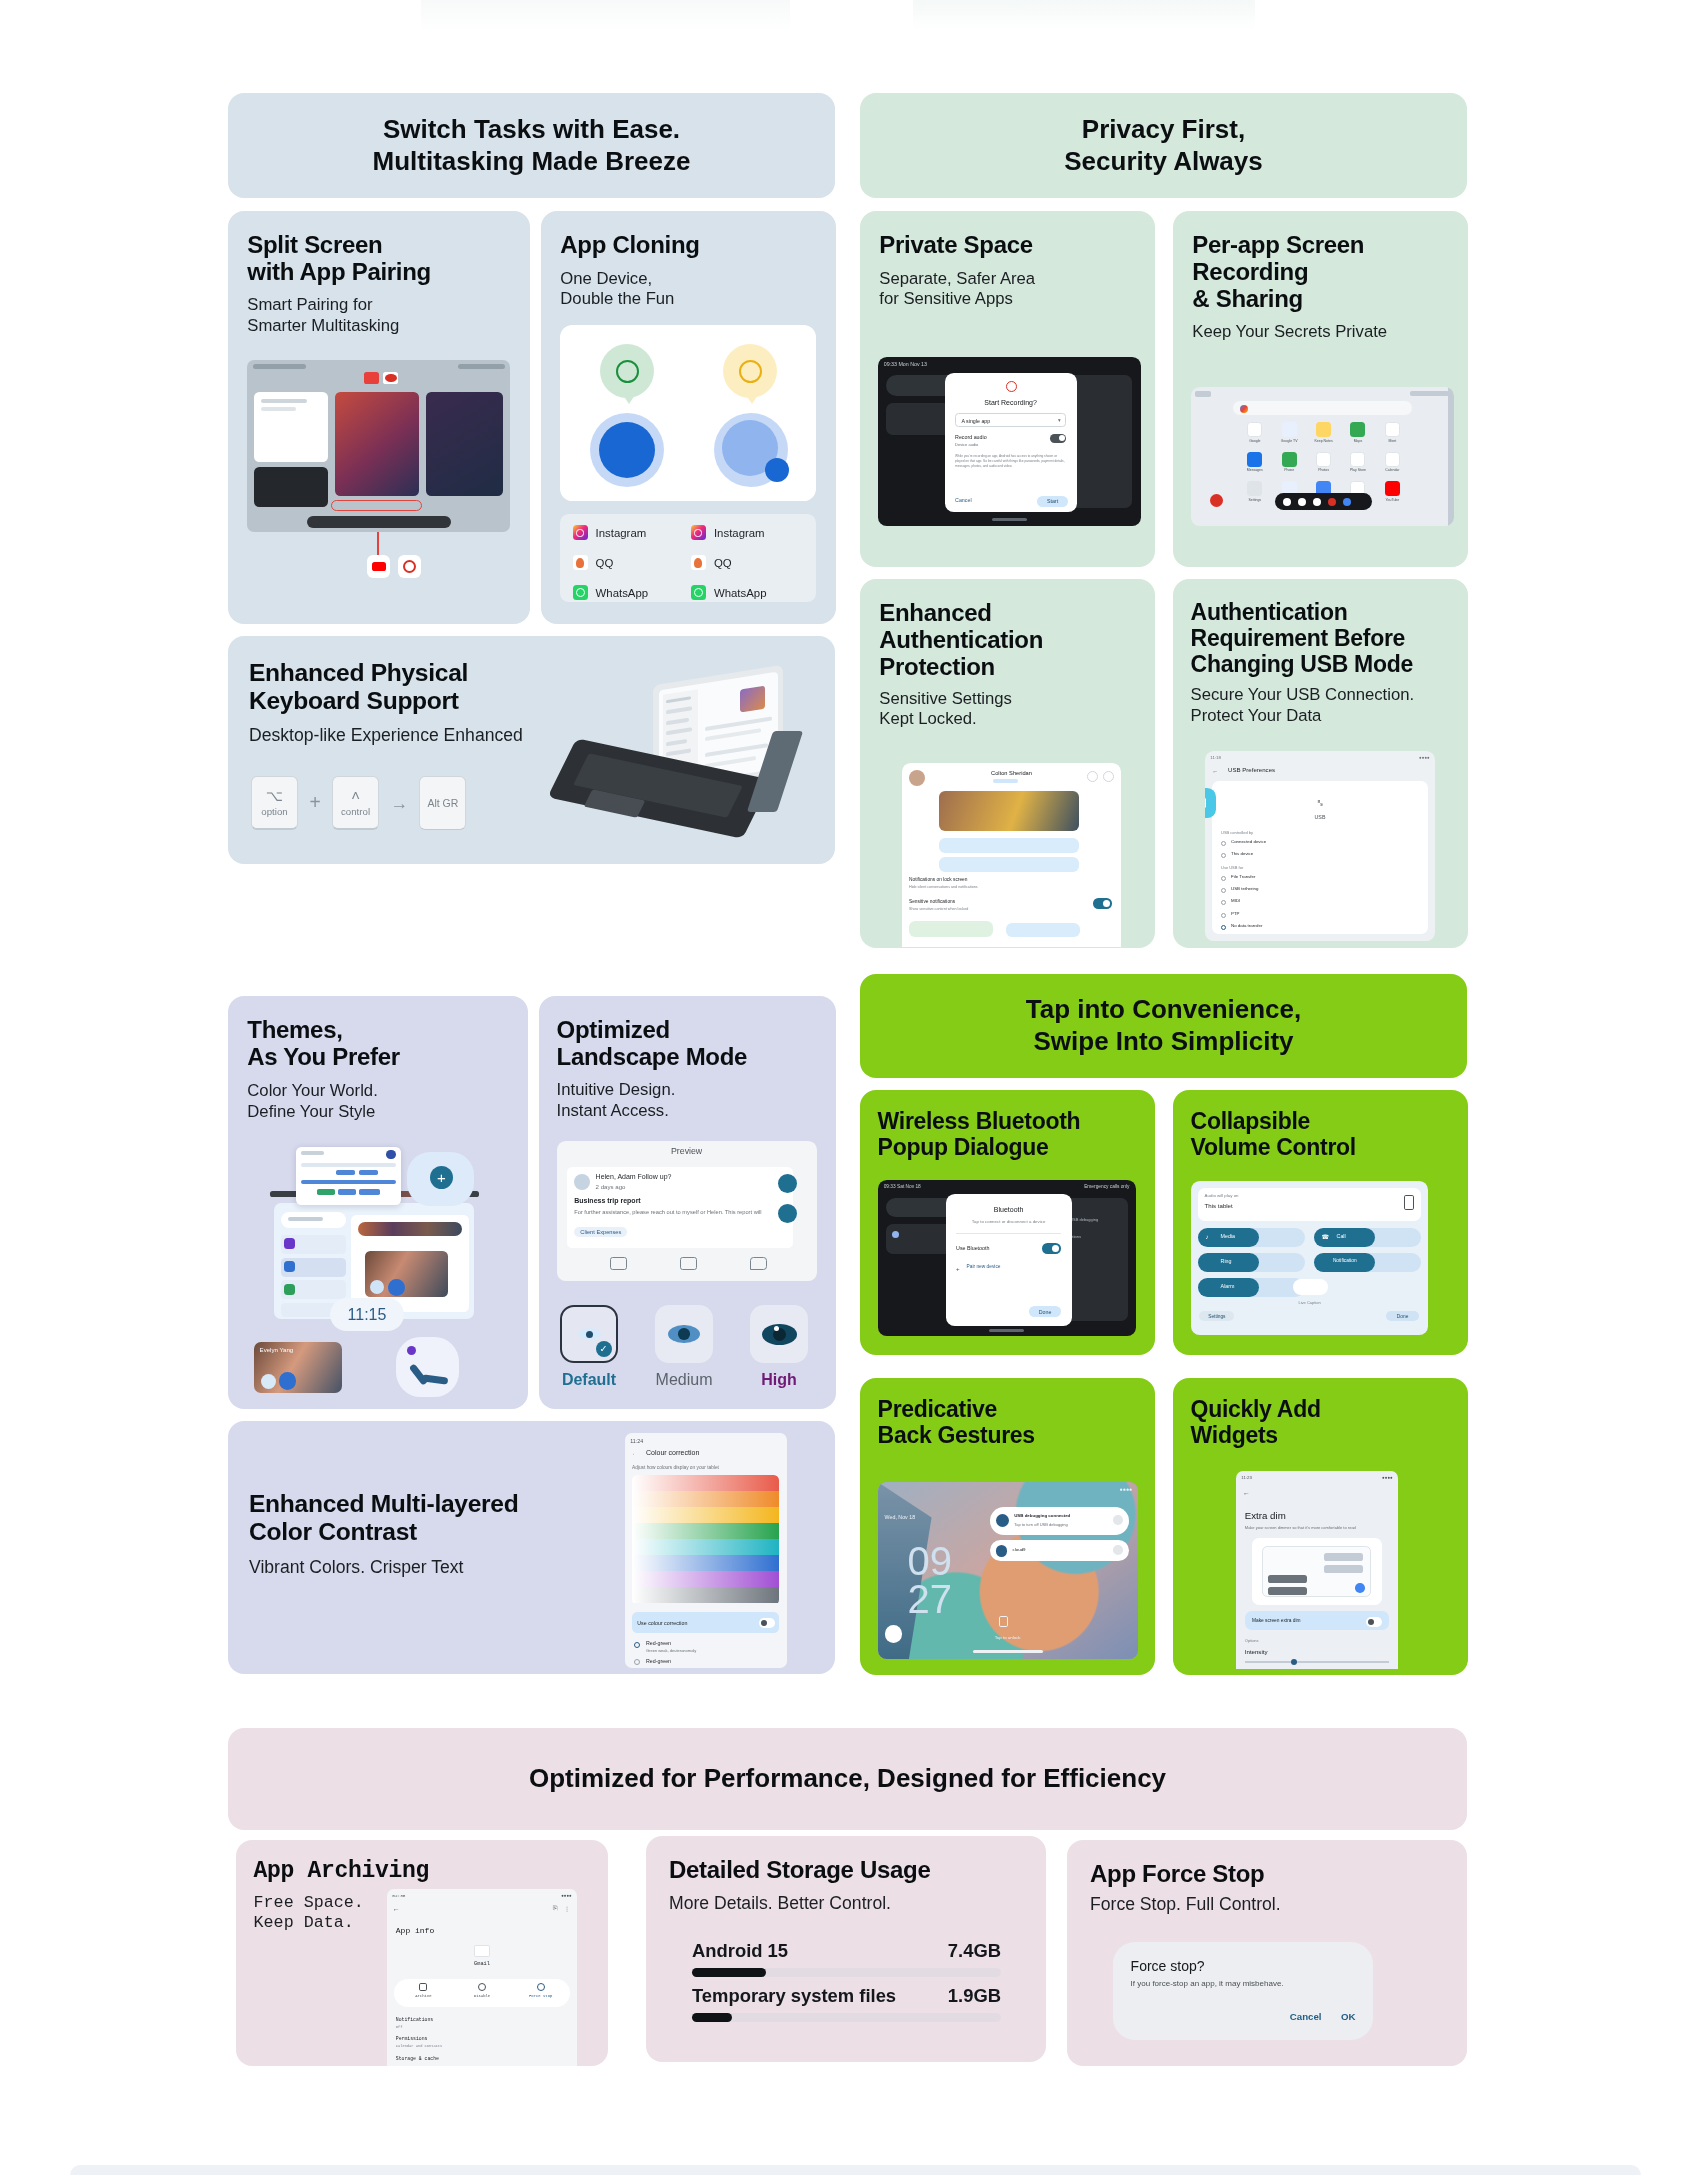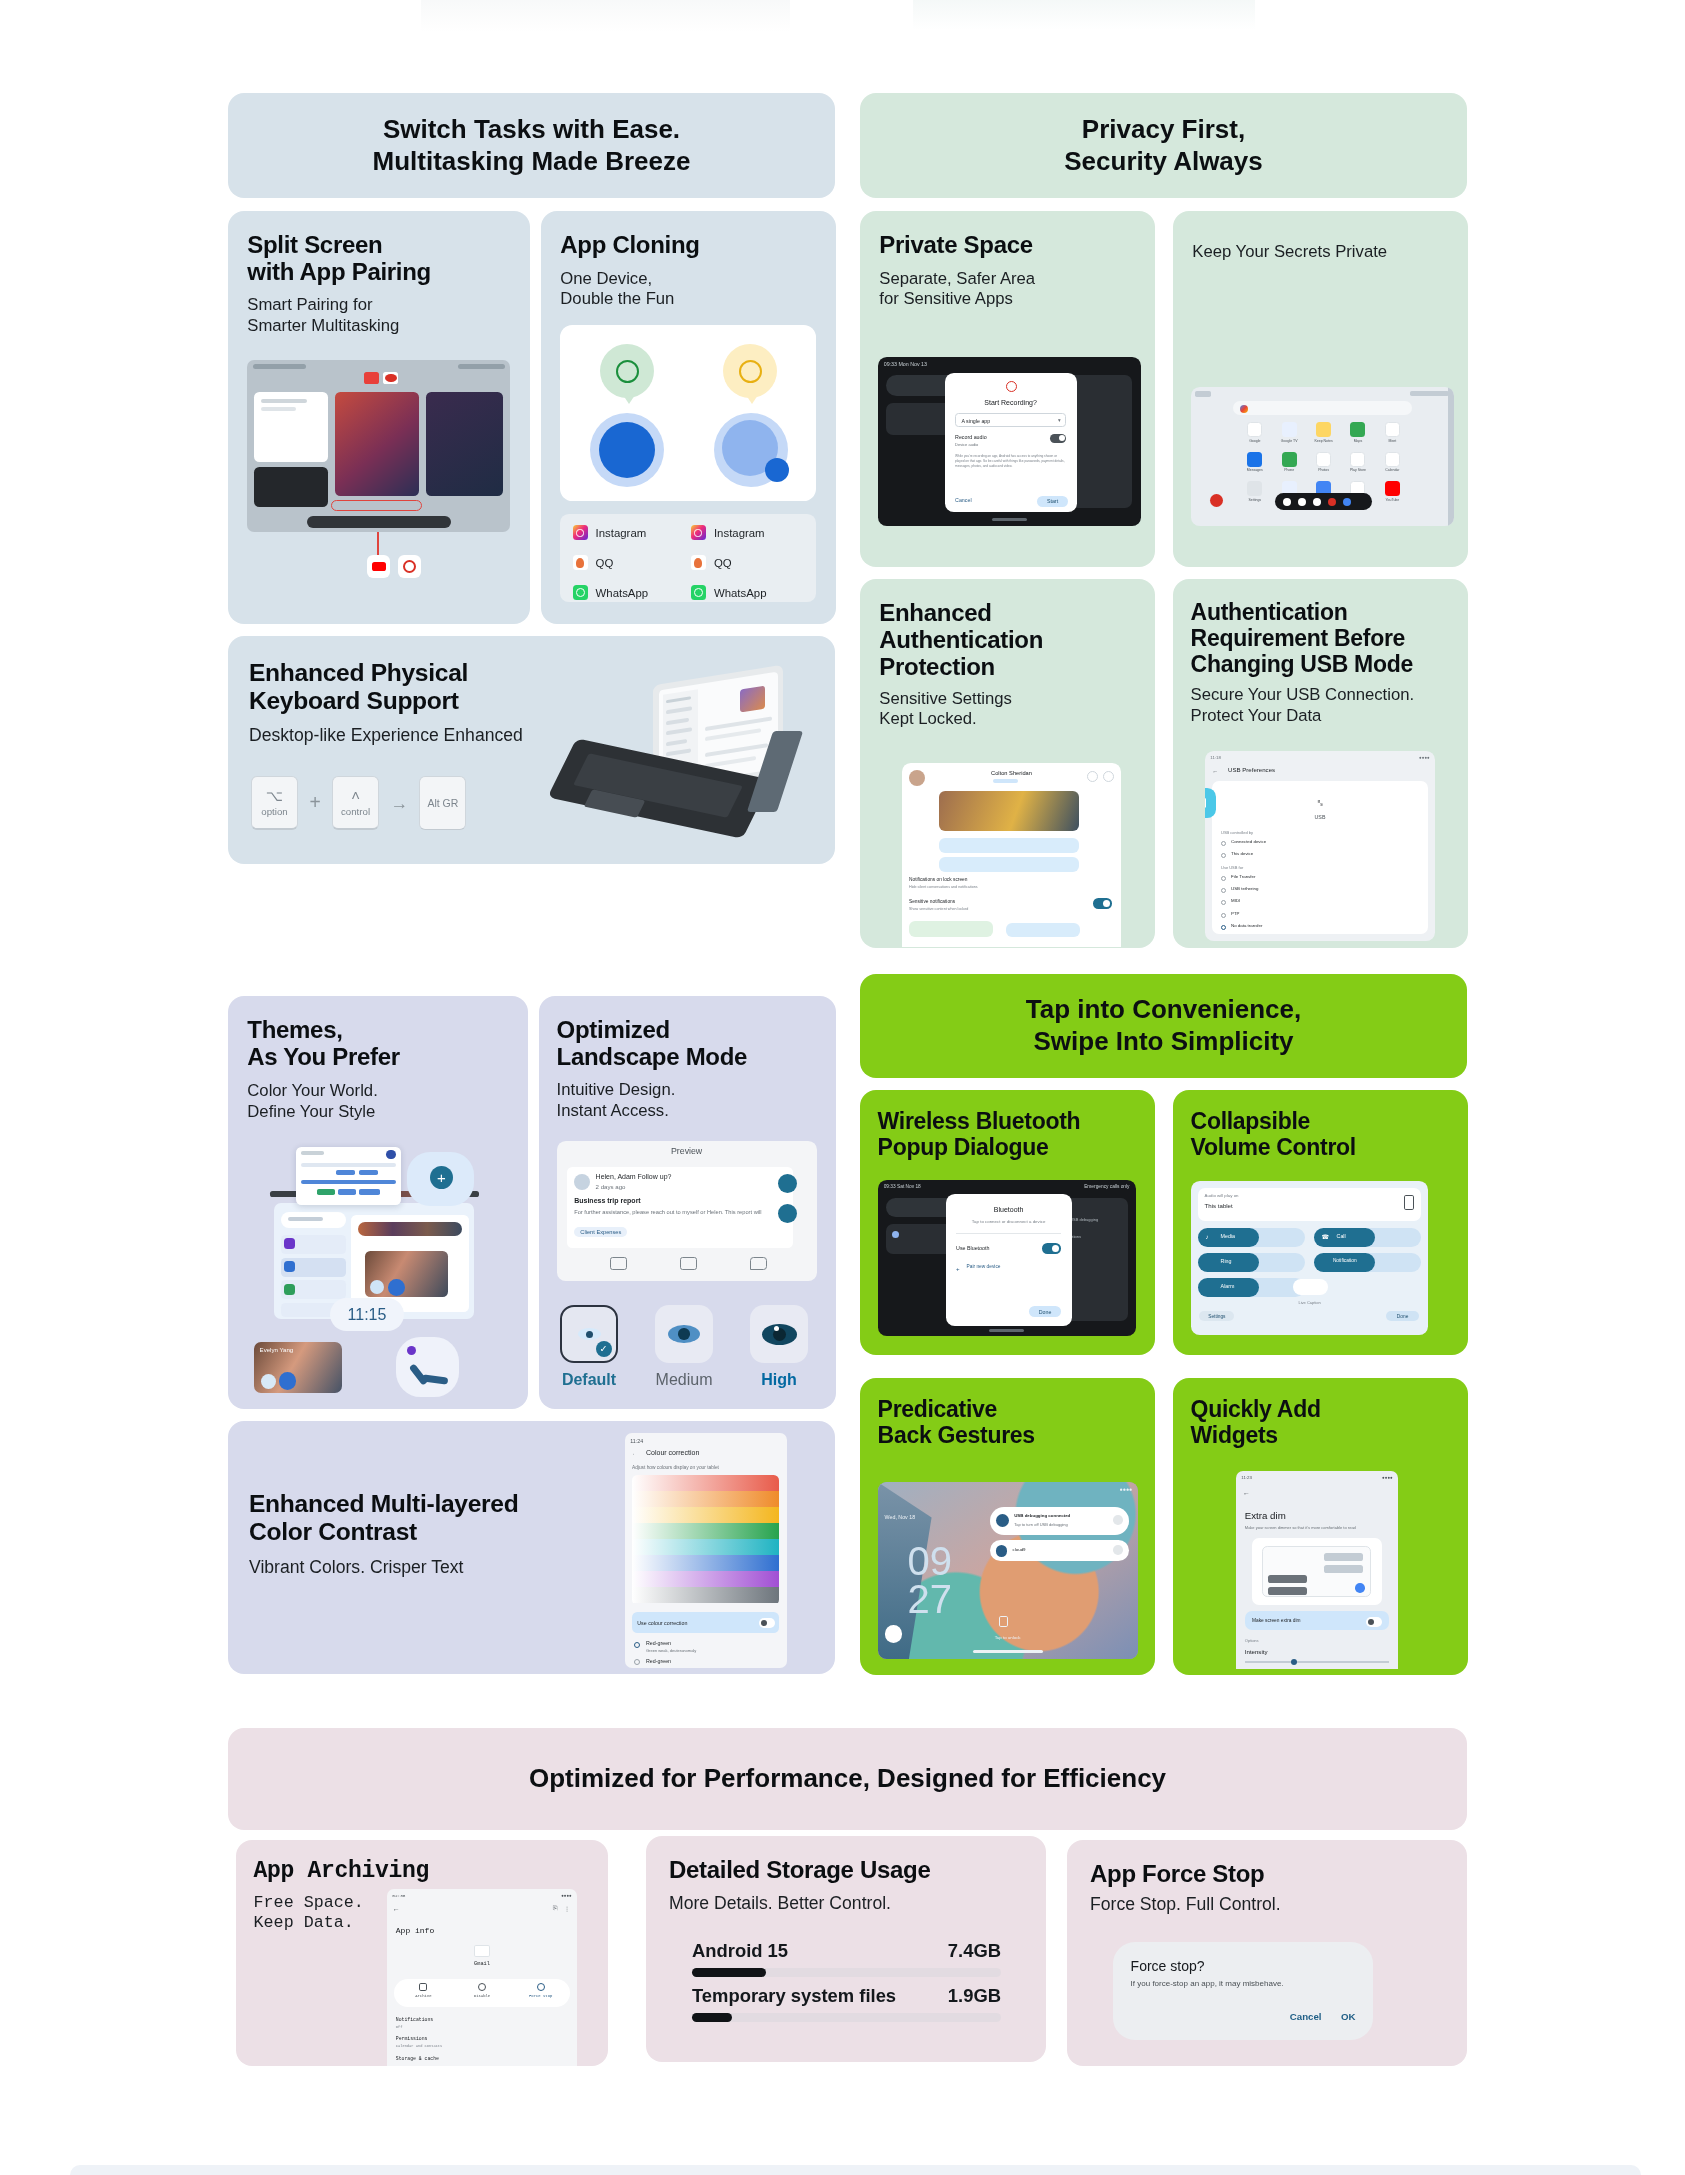--- a/index.html
+++ b/index.html
@@ -329,21 +329,21 @@
           <div style="position:absolute;width:11.4px;height:11.4px;background:#0e3a52;border-radius:50%;"></div>
         </div>
         <div class="eyelbl" style="color:#5c636b;">Medium</div>
       </div>
       <div>
         <div class="eyebox">
           <div style="width:35px;height:21px;background:#11465f;border-radius:50% 50%;"></div>
           <div style="position:absolute;width:13px;height:13px;background:#0b2733;border-radius:50%;"></div>
           <div style="position:absolute;left:24px;top:21px;width:5.3px;height:5.3px;background:#fff;border-radius:50%;"></div>
         </div>
-        <div class="eyelbl" style="color:#0369a1;font-weight:700;">High</div>
+        <div class="eyelbl" style="color:#701a75;font-weight:700;">High</div>
       </div>
     </div>
   </div>
 
   <div class="card c-lav" style="left:228px; top:1421px; width:607px; height:253px; padding:23px 21px;">
     <div class="ttl" style="font-size:24.6px; margin-top:46px;">
       <div>Enhanced Multi-layered</div>
       <div>Color Contrast</div>
     </div>
     <div class="sub" style="font-size:17.6px; margin-top:12.3px;">Vibrant Colors. Crisper Text</div>
@@ -410,20 +410,25 @@
         </div>
         <div style="position:absolute;left:10.5px;top:81px;width:111px;font-size:3.2px;color:#7b828a;line-height:1.6;">While you're recording an app, Android has access to anything shown or played on that app. So be careful with things like passwords, payment details, messages, photos, and audio and video.</div>
         <div style="position:absolute;left:10.5px;bottom:8.8px;font-size:5.3px;color:#2a5d86;">Cancel</div>
         <div style="position:absolute;right:8.8px;bottom:5.3px;padding:2.6px 9.7px;background:#cfe6fb;border-radius:8px;font-size:5.3px;color:#1f4f6e;">Start</div>
       </div>
       <div style="position:absolute;left:114px;bottom:5.3px;width:35px;height:2.6px;background:#5e666d;border-radius:1.8px;"></div>
     </div>
   </div>
 
   <div class="card c-green" style="left:1173px; top:211px; width:295px; height:356px; padding:21px 19.3px;">
+    <div class="ttl" style="font-size:24px;">
+      <div>Per-app Screen</div>
+      <div>Recording</div>
+      <div>&amp; Sharing</div>
+    </div>
     <div class="sub" style="font-size:16.7px; margin-top:9.7px;">Keep Your Secrets Private</div>
     <div class="mock" style="left:17.6px;top:176px;width:263px;height:139px;background:#e9edf1;">
       <div style="position:absolute;left:4.4px;top:3.5px;width:16px;height:6.1px;background:#c3ccd4;border-radius:1.8px;"></div>
       <div style="position:absolute;right:4.4px;top:3.5px;width:39px;height:5.3px;background:#c3ccd4;border-radius:1.8px;"></div>
       <div style="position:absolute;left:42px;top:14px;width:179px;height:14px;background:#f5f7f9;border-radius:7px;"></div>
       <div style="position:absolute;left:49px;top:17.6px;width:8px;height:8px;border-radius:50%;background:linear-gradient(135deg,#4285f4,#ea4335 50%,#fbbc05);"></div>
       <div style="position:absolute;left:47px;top:35px;width:172px;display:grid;grid-template-columns:repeat(5,1fr);row-gap:8.8px;">
         <div style="text-align:center;">
             <div style="width:15px;height:15px;margin:0 auto;border-radius:3.5px;background:#fff;border:0.9px solid #dfe4e8;"></div>
             <div style="font-size:3.5px;color:#4b5258;margin-top:1.8px;">Google</div>

